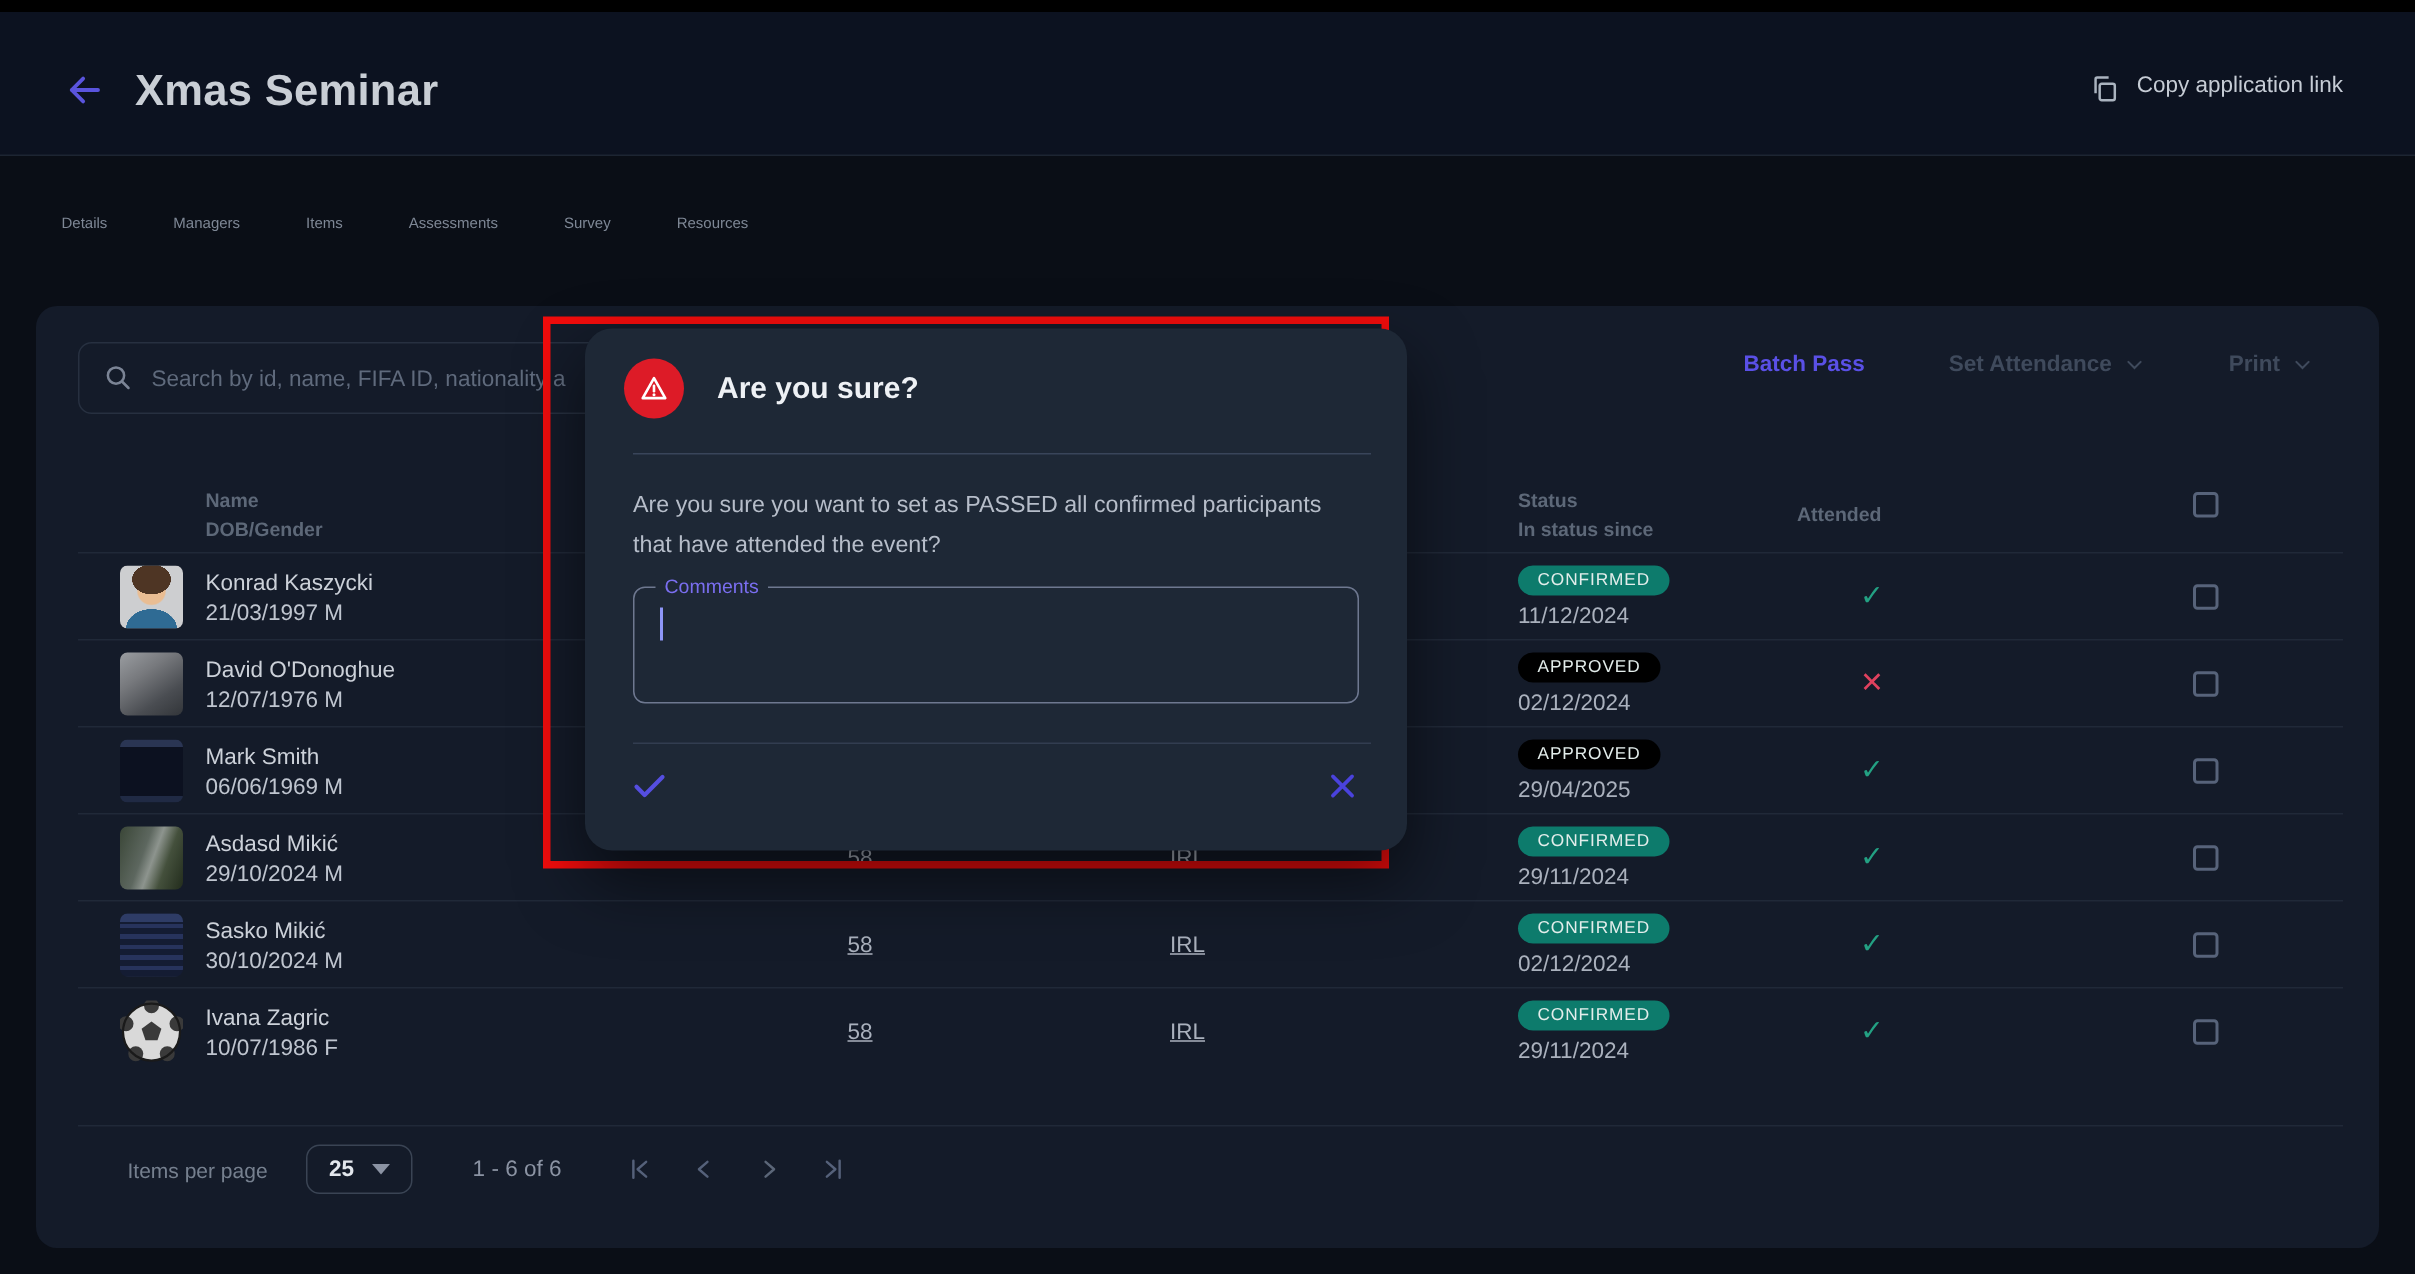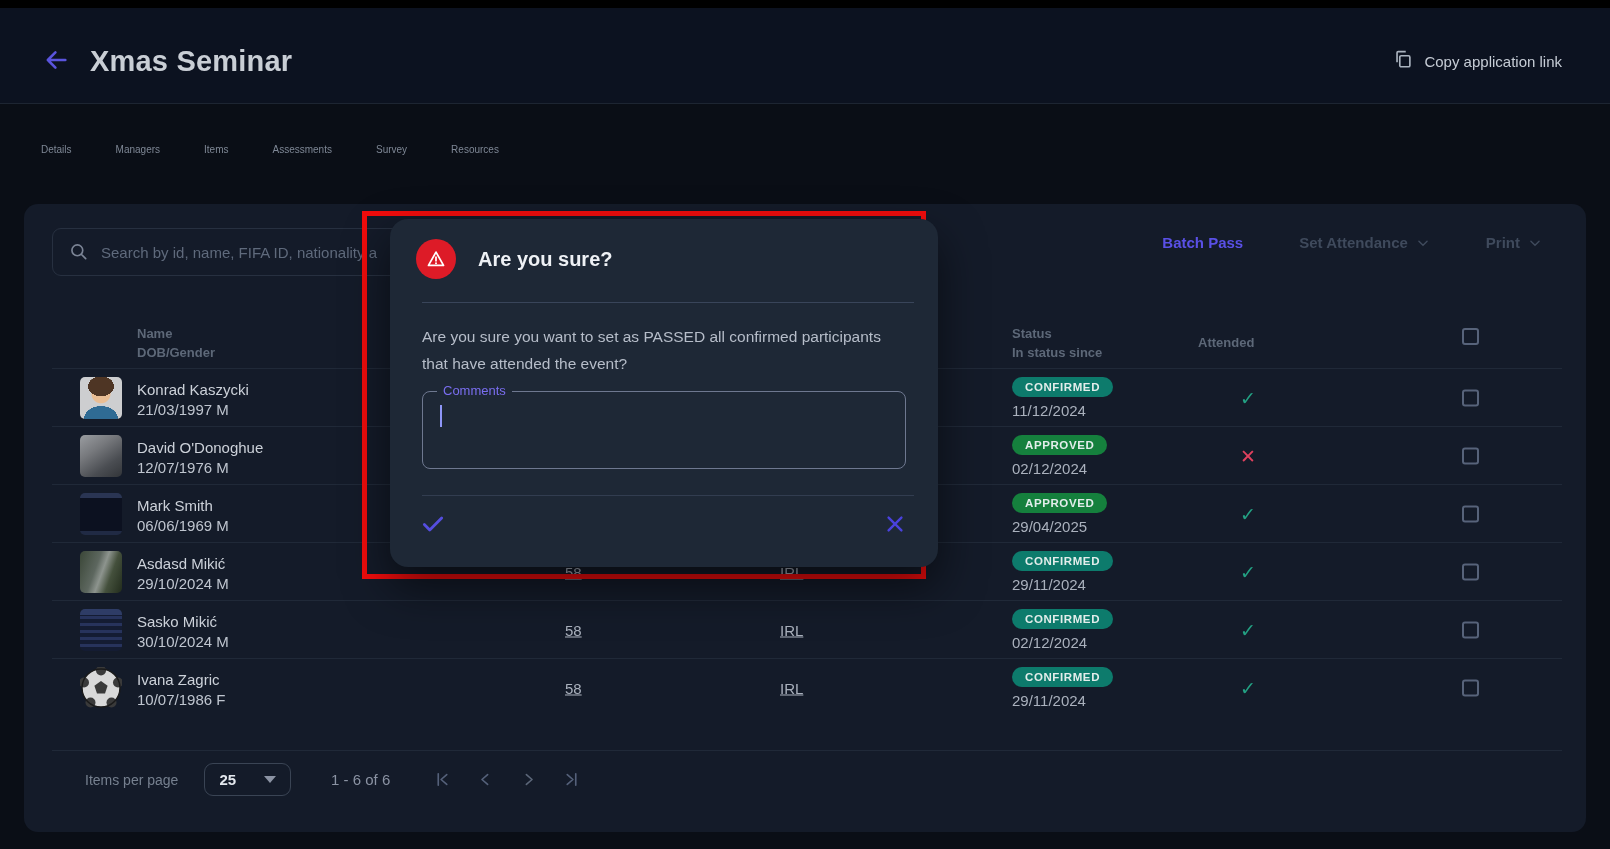--- a/index.html
+++ b/index.html
@@ -5,21 +5,21 @@
   * { margin:0; padding:0; box-sizing:border-box; }
   html,body { width:1610px; height:849px; overflow:hidden; }
   body { font-family:"Liberation Sans","DejaVu Sans",sans-serif; background:#0a0e16; color:#c9ced5; }
   .stage { position:relative; width:1610px; height:797px; }
 
   
   .topstrip { position:absolute; left:0; top:0; width:100%; height:8px; background:#000; }
   .appheader { position:absolute; left:0; top:8px; width:100%; height:96px; background:#0c1220; border-bottom:1px solid #1d2532; }
   .back-btn { position:absolute; left:42px; top:38px; width:30px; height:30px; cursor:pointer; }
   .page-title { position:absolute; left:90px; top:37px; font-size:29px; font-weight:bold; letter-spacing:.2px; color:#c9ced5; }
-  .copy-link { position:absolute; right:48px; top:40px; display:flex; align-items:flex-end; gap:10px; color:#c6ccd5; font-size:15px; cursor:pointer; }
+  .copy-link { position:absolute; right:48px; top:40px; display:flex; align-items:flex-start; gap:10px; color:#c6ccd5; font-size:15px; cursor:pointer; }
 
   
   .tabs { position:absolute; left:41px; top:126px; display:flex; align-items:center; gap:44px; height:46px; }
   .tab { color:#7e8795; font-size:10px; cursor:pointer; white-space:nowrap; }
   .tab.active { background:#202937; color:#e3e7ed; font-weight:bold; padding:13px 24px; border-radius:24px; }
 
   
   .card { position:absolute; left:24px; top:204px; width:1562px; height:628px; background:#141b29; border-radius:14px; }
   .searchbox { position:absolute; left:28px; top:24px; width:470px; height:48px; border:1px solid #273040; border-radius:9px; display:flex; align-items:center; gap:12px; padding:0 16px; }
   .searchbox input { flex:1; background:transparent; border:none; outline:none; color:#aab2bf; font-size:15px; font-family:inherit; }
@@ -33,43 +33,43 @@
   .thead .hl { color:#5d6878; font-size:13px; font-weight:bold; line-height:19px; }
   .row { position:absolute; left:28px; right:24px; height:58px; border-top:1px solid #202938; }
   .cell { position:absolute; top:50%; transform:translateY(-50%); }
   .c-avatar { left:28px; } .c-name { left:85px; } .c-age { left:513px; } .c-nat { left:728px; }
   .c-status { left:960px; } .c-att { left:1146px; width:100px; text-align:center; } .c-check { left:1410px; }
   .h-name { position:absolute; left:85px; top:8px; } .h-status { position:absolute; left:960px; top:8px; }
   .h-att { position:absolute; left:1146px; width:100px; text-align:left; top:17px; } .h-check { position:absolute; left:1410px; top:12px; }
   .name { font-size:15px; color:#ccd1d9; line-height:22px; }
   .sub { font-size:15px; color:#bfc5cf; }
   .val { font-size:15px; color:#aab1bd;text-decoration:underline; }
-  .pill { display:inline-block; padding:4px 13px; border-radius:12px; font-size:11.5px; font-weight:bold; letter-spacing:.6px; color:#e3edeb; }
+  .pill { display:inline-block; padding:4px 13px; border-radius:12px; font-size:11.5px; font-weight:normal; letter-spacing:.6px; color:#e3edeb; }
   .pill.confirmed { background:#0d7b6c; }
-  .pill.approved { background:#15803d; }
+  .pill.approved { background:#000000; }
   .since { font-size:15px; color:#aab1bd; margin-top:5px; }
   .att { font-size:19px; font-weight:bold; }
   .att.yes { color:#23a183; } .att.no { color:#e0415e; }
   .cbx { width:17px; height:17px; border:2px solid #57637a; border-radius:3px; background:transparent; cursor:pointer; }
   .avatar { width:42px; height:42px; border-radius:5px; overflow:hidden; }
   .av-cartoon { background:
       radial-gradient(ellipse 13px 10px at 50% 22%, #4e3524 0 99%, transparent 100%),
       radial-gradient(circle at 50% 40%, #e9bd93 0 9px, transparent 10px),
       radial-gradient(ellipse 17px 13px at 50% 100%, #2f6b94 0 99%, transparent 100%),
       #cdced0; }
   .av-photo { background:linear-gradient(145deg,#9a9da1 0%,#77797d 35%,#4a4d52 70%,#323539 100%); }
   .av-shot { background:linear-gradient(#2a3553 0 5px, transparent 5px), linear-gradient(0deg,#202a44 0 4px, transparent 4px), #0c1120; }
   .av-falls { background:linear-gradient(110deg,#3a4637 0%,#5d675f 38%,#8d948e 52%,#44503c 70%,#222c1c 100%); }
   .av-grid { background:linear-gradient(#2e3c66 0 6px, transparent 6px), repeating-linear-gradient(180deg,#27335c 0 3px,#141c33 3px 7px), #141c33; }
   .av-ball { background:transparent; display:flex; align-items:center; justify-content:center; }
 
   
   .pager { position:absolute; left:28px; right:24px; top:546px; height:58px; border-top:1px solid #202938; display:flex; align-items:center; gap:26px; padding-left:33px; }
   .pager-label { color:#76808f; font-size:14px; }
-  .size-select { display:flex; align-items:center; gap:28px; border:1px solid #3a4454; border-radius:9px; padding:7px 14px; color:#e3e7ed; font-size:15px; font-weight:bold; cursor:pointer; }
+  .size-select { display:flex; align-items:center; gap:12px; border:1px solid #3a4454; border-radius:9px; padding:7px 14px; color:#e3e7ed; font-size:15px; font-weight:bold; cursor:pointer; }
   .caret-down { width:0; height:0; border-left:6px solid transparent; border-right:6px solid transparent; border-top:7px solid #8b93a3; }
   .range { color:#8b93a3; font-size:15px; margin-left:14px; }
   .pgbtns { display:flex; align-items:center; gap:26px; margin-left:18px; }
   .pgbtn { cursor:pointer; display:flex; }
 
   
   .annotation { position:absolute; left:362px; top:211px; width:564px; height:368px; border:5px solid #f10c0c; z-index:50; }
   .modal { position:absolute; left:390px; top:219px; width:548px; height:348px; background:#1e2836; border-radius:18px; box-shadow:0 20px 45px rgba(0,0,0,.55); z-index:60; }
   .modal-head { position:absolute; left:26px; top:20px; display:flex; align-items:center; gap:22px; }
   .warn-circle { width:40px; height:40px; border-radius:50%; background:#dd1b27; display:flex; align-items:center; justify-content:center; }

